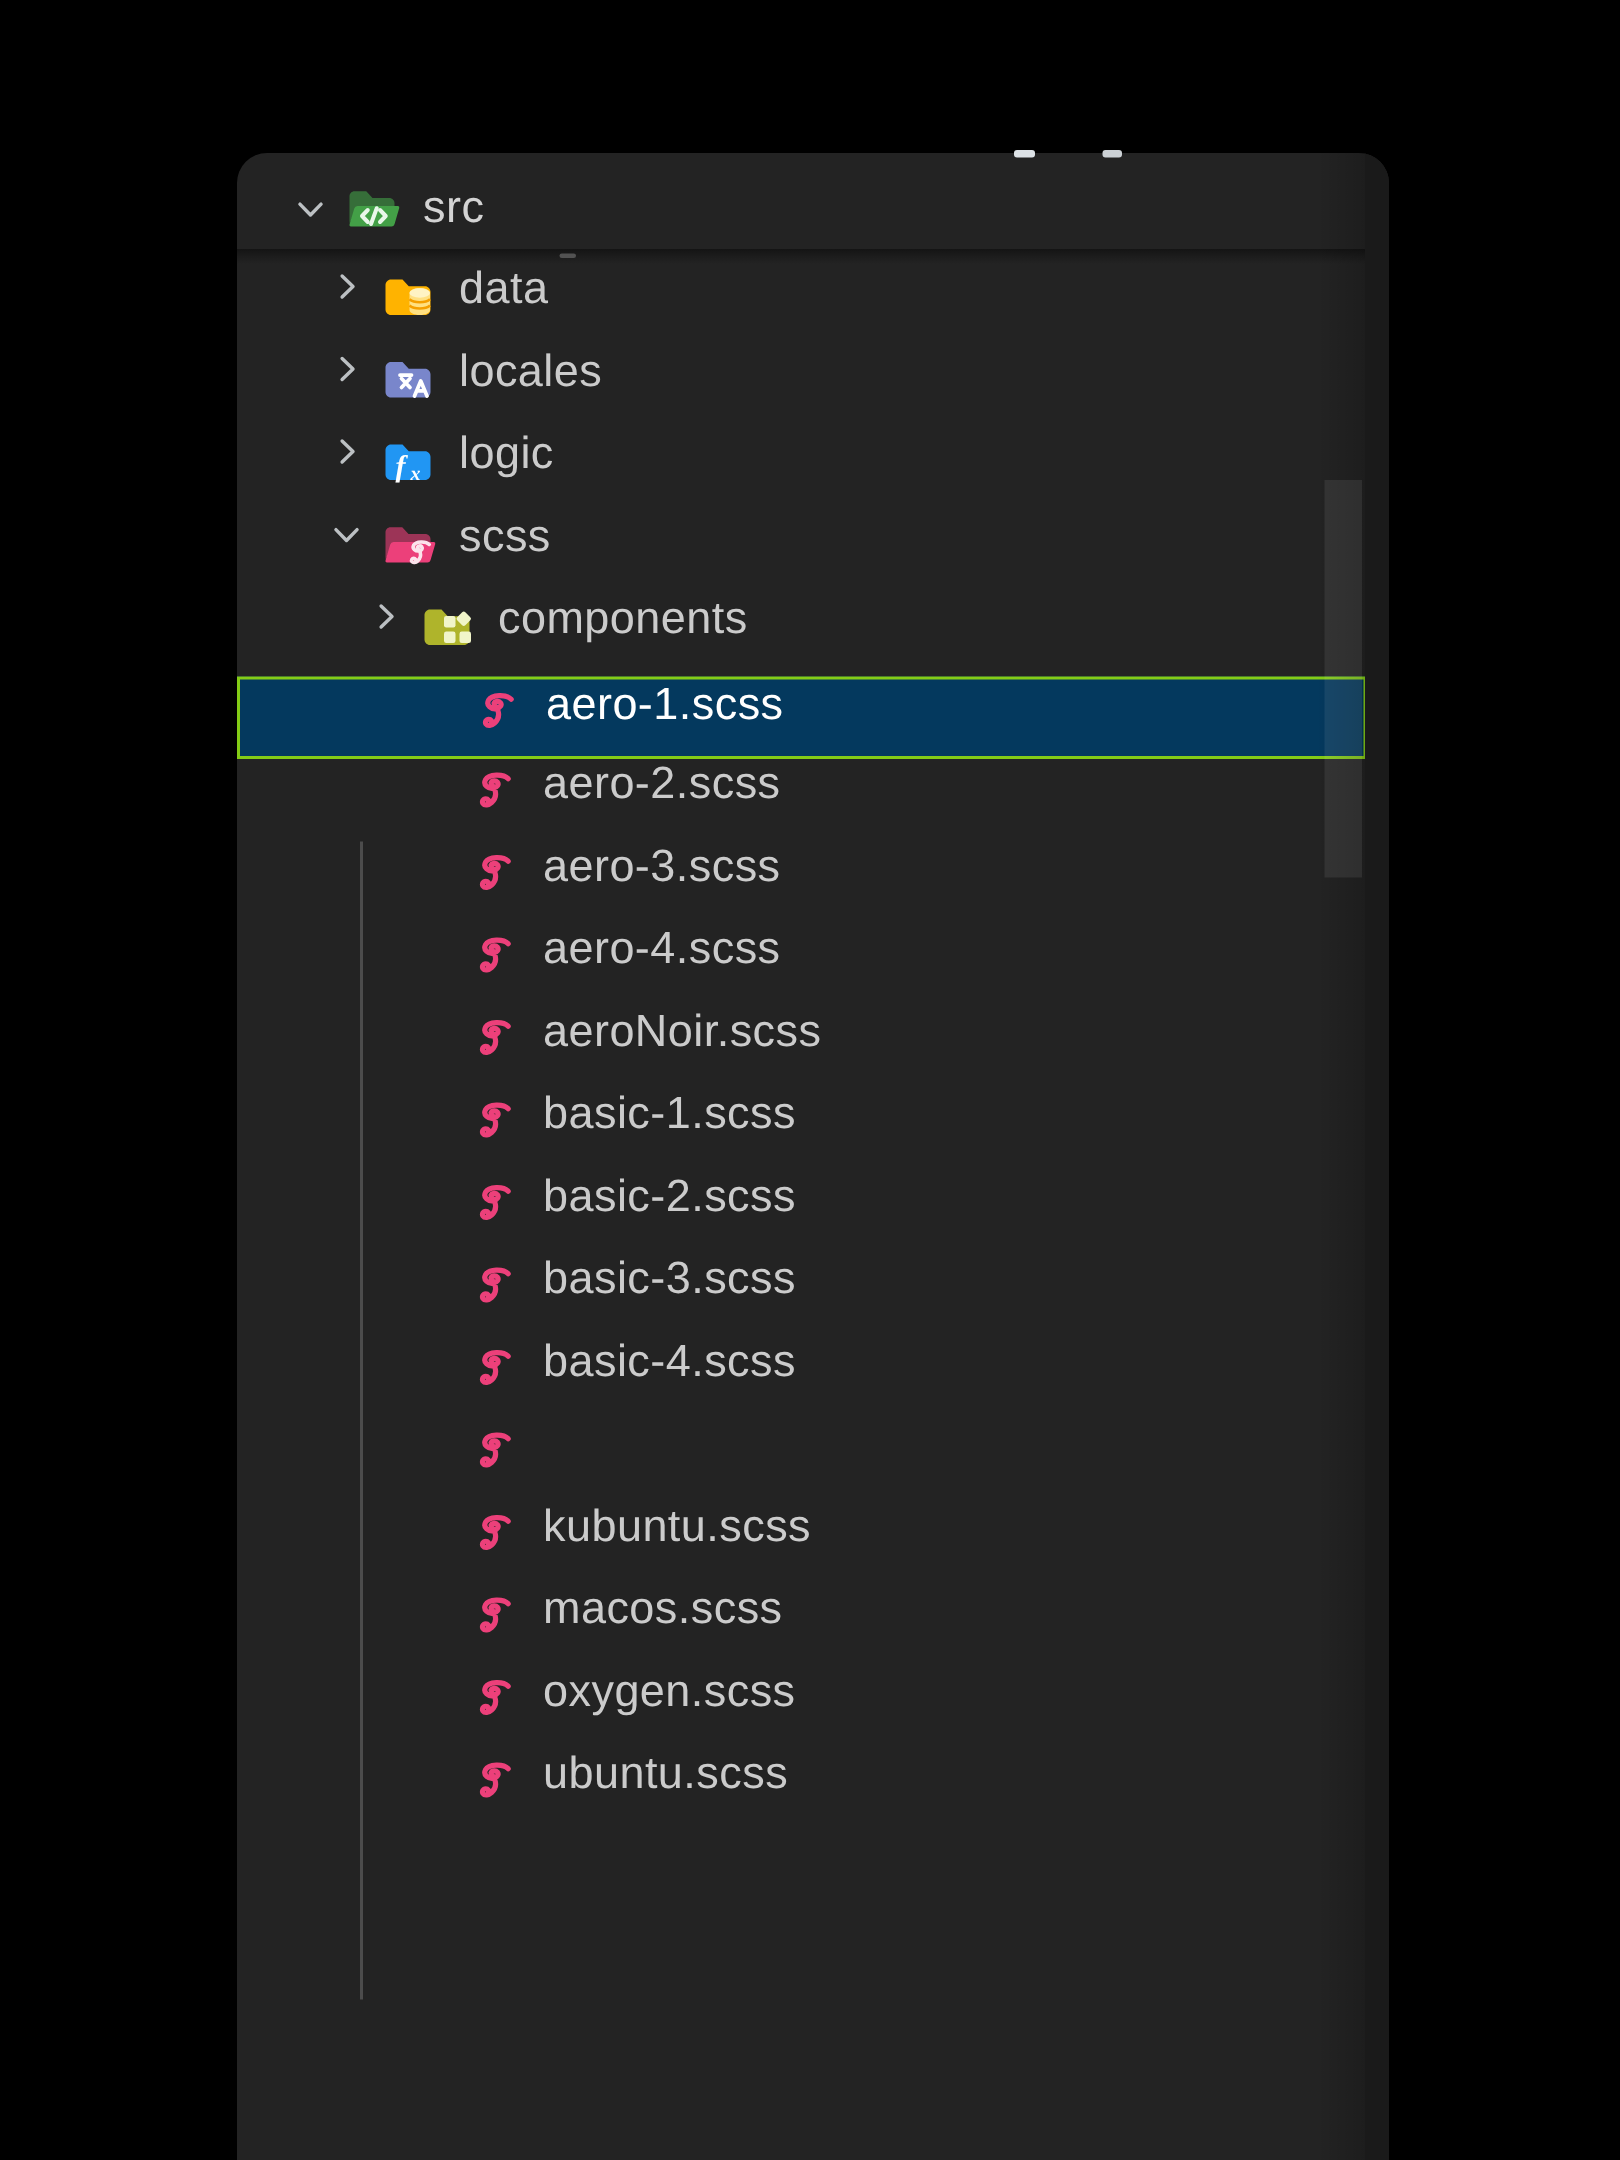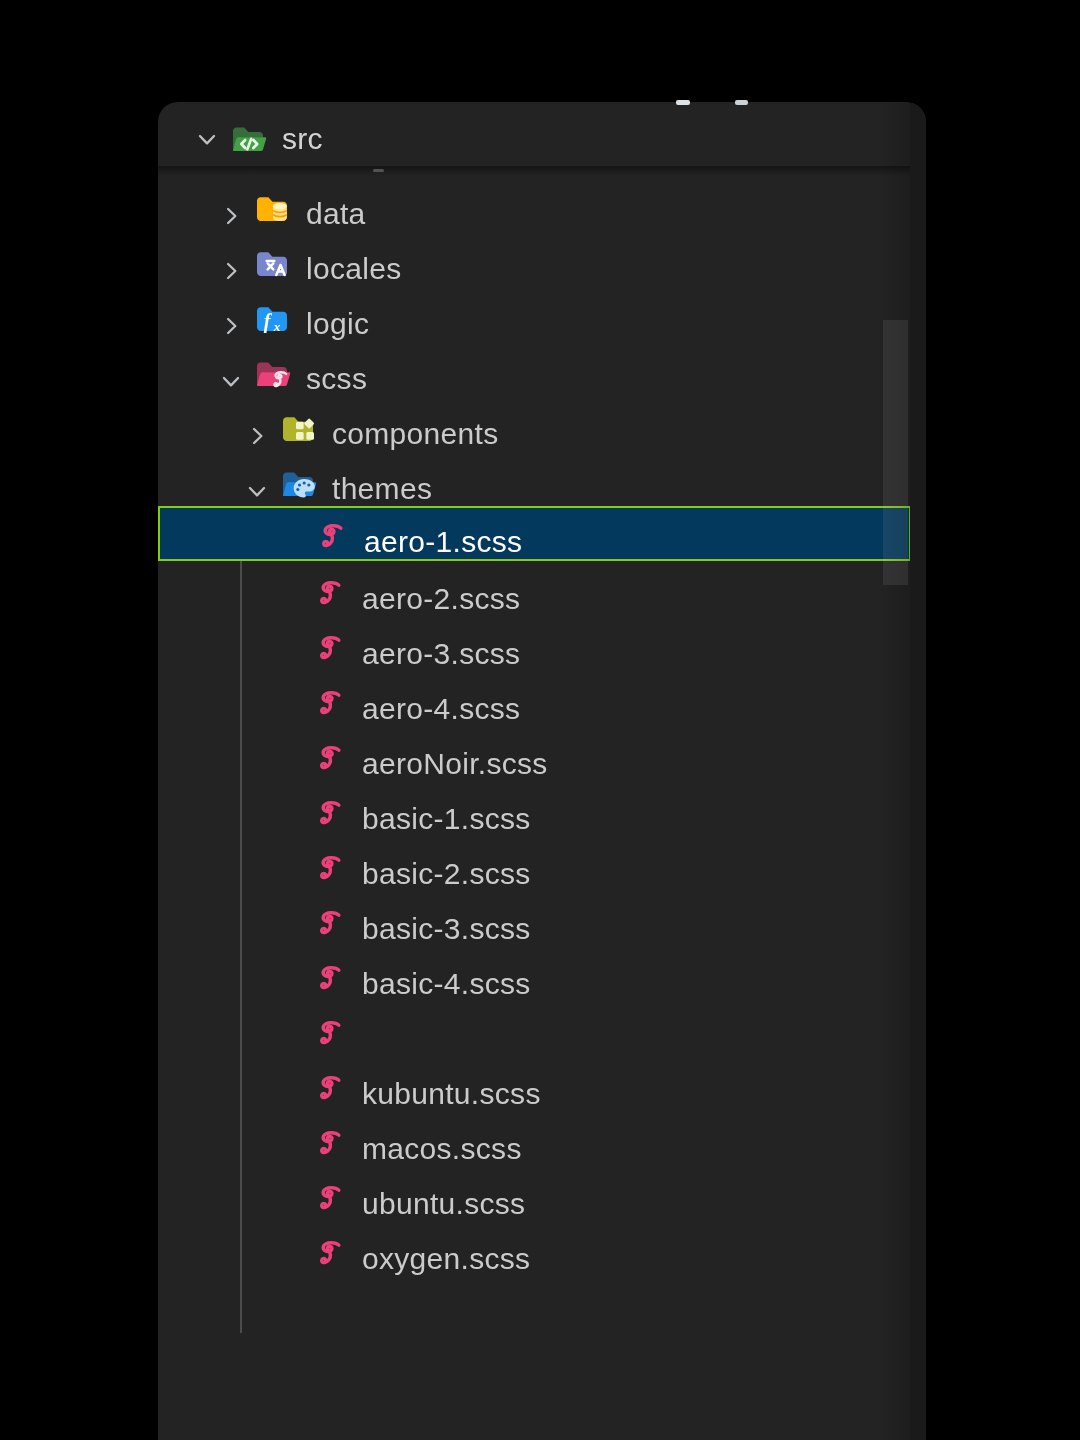--- a/index.html
+++ b/index.html
@@ -12,21 +12,21 @@
     background:#232323;border-radius:20px;overflow:hidden;
   }
   .edge-strip{position:absolute;top:0;right:0;bottom:0;width:16px;background:#1a1a1a;z-index:4;pointer-events:none}
   .edge-shade{position:absolute;top:0;right:14px;bottom:0;width:34px;background:linear-gradient(to right,rgba(0,0,0,0),rgba(0,0,0,.18));z-index:4;pointer-events:none}
 
   .hdr{height:64px;display:flex;align-items:center;padding:10px 0 0 34px;box-sizing:border-box}
   .sep{height:10px;background:linear-gradient(#141414,#1d1d1d 55%,#232323);position:relative}
   .sep .nub{position:absolute;left:215px;top:3px;width:11px;height:3px;background:#525252;border-radius:2px}
 
   .tree{position:absolute;top:74px;left:0;width:753px}
-  .row{height:55px;display:flex;align-items:flex-end;box-sizing:border-box;position:relative}
+  .row{height:55px;display:flex;align-items:flex-start;box-sizing:border-box;position:relative}
   .d1{padding-left:58px}
   .d2{padding-left:84px}
   .d3{padding-left:144px}
   .row.selected{background:#04395e;border:2px solid #84cc16}
   .row.selected .label{color:#fff}
 
   .twisty{width:30px;height:30px;flex:none;display:flex;align-items:center;justify-content:center}
   .twisty svg{width:26px;height:26px;color:#bcc0c3}
   .ficon{width:40px;height:44px;flex:none;display:flex;align-items:center;justify-content:center;margin-left:6px}
   .ficon svg{width:40px;height:40px;overflow:visible}
@@ -211,33 +211,20 @@
         </span>
       <span class="ficon">
           <svg viewBox="0 0 24 24" style="color:#AFB42B">
             <use href="#ic-components"></use>
           </svg>
         </span>
       <span class="label">components</span>
     </div>
 
 
-    <div class="row d2">
-      <span class="twisty">
-          <svg viewBox="0 0 24 24">
-            <use href="#sym-chev-d"></use>
-          </svg>
-        </span>
-      <span class="ficon">
-          <svg viewBox="0 0 24 24" style="color:#1E88E5">
-            <use href="#ic-themes"></use>
-          </svg>
-        </span>
-      <span class="label">themes</span>
-    </div>
 
     <div class="row d3 selected">
       <span class="ficon sass">
           <svg viewBox="0 0 24 24" style="color:#EC407A">
             <use href="#sym-sass"></use>
           </svg>
         </span>
       <span class="label">aero-1.scss</span>
     </div>
 
@@ -338,30 +325,30 @@
         </span>
       <span class="label">macos.scss</span>
     </div>
 
     <div class="row d3">
       <span class="ficon sass">
           <svg viewBox="0 0 24 24" style="color:#EC407A">
             <use href="#sym-sass"></use>
           </svg>
         </span>
+      <span class="label">oxygen.scss</span>
+    </div>
+
+    <div class="row d3">
+      <span class="ficon sass">
+          <svg viewBox="0 0 24 24" style="color:#EC407A">
+            <use href="#sym-sass"></use>
+          </svg>
+        </span>
       <span class="label">ubuntu.scss</span>
-    </div>
-
-    <div class="row d3">
-      <span class="ficon sass">
-          <svg viewBox="0 0 24 24" style="color:#EC407A">
-            <use href="#sym-sass"></use>
-          </svg>
-        </span>
-      <span class="label">oxygen.scss</span>
     </div>
 
   </div>
 
   <div class="guide"></div>
   <div class="thumb"></div>
   <div class="edge-shade"></div>
   <div class="edge-strip"></div>
 </div>
 

